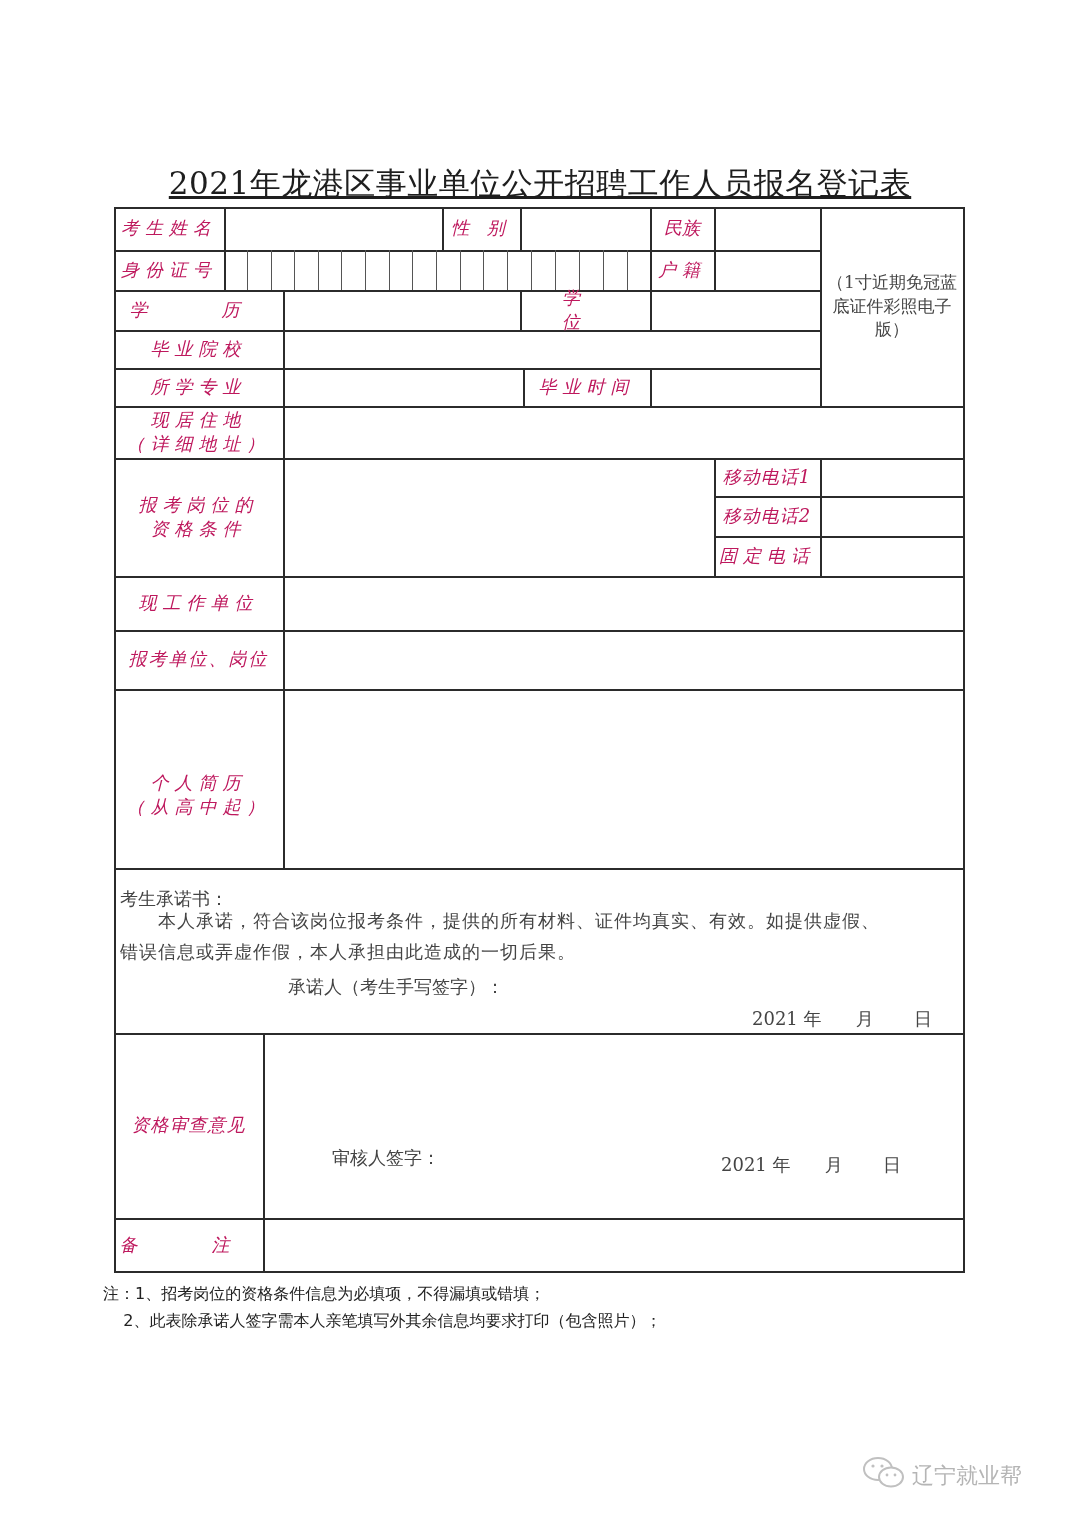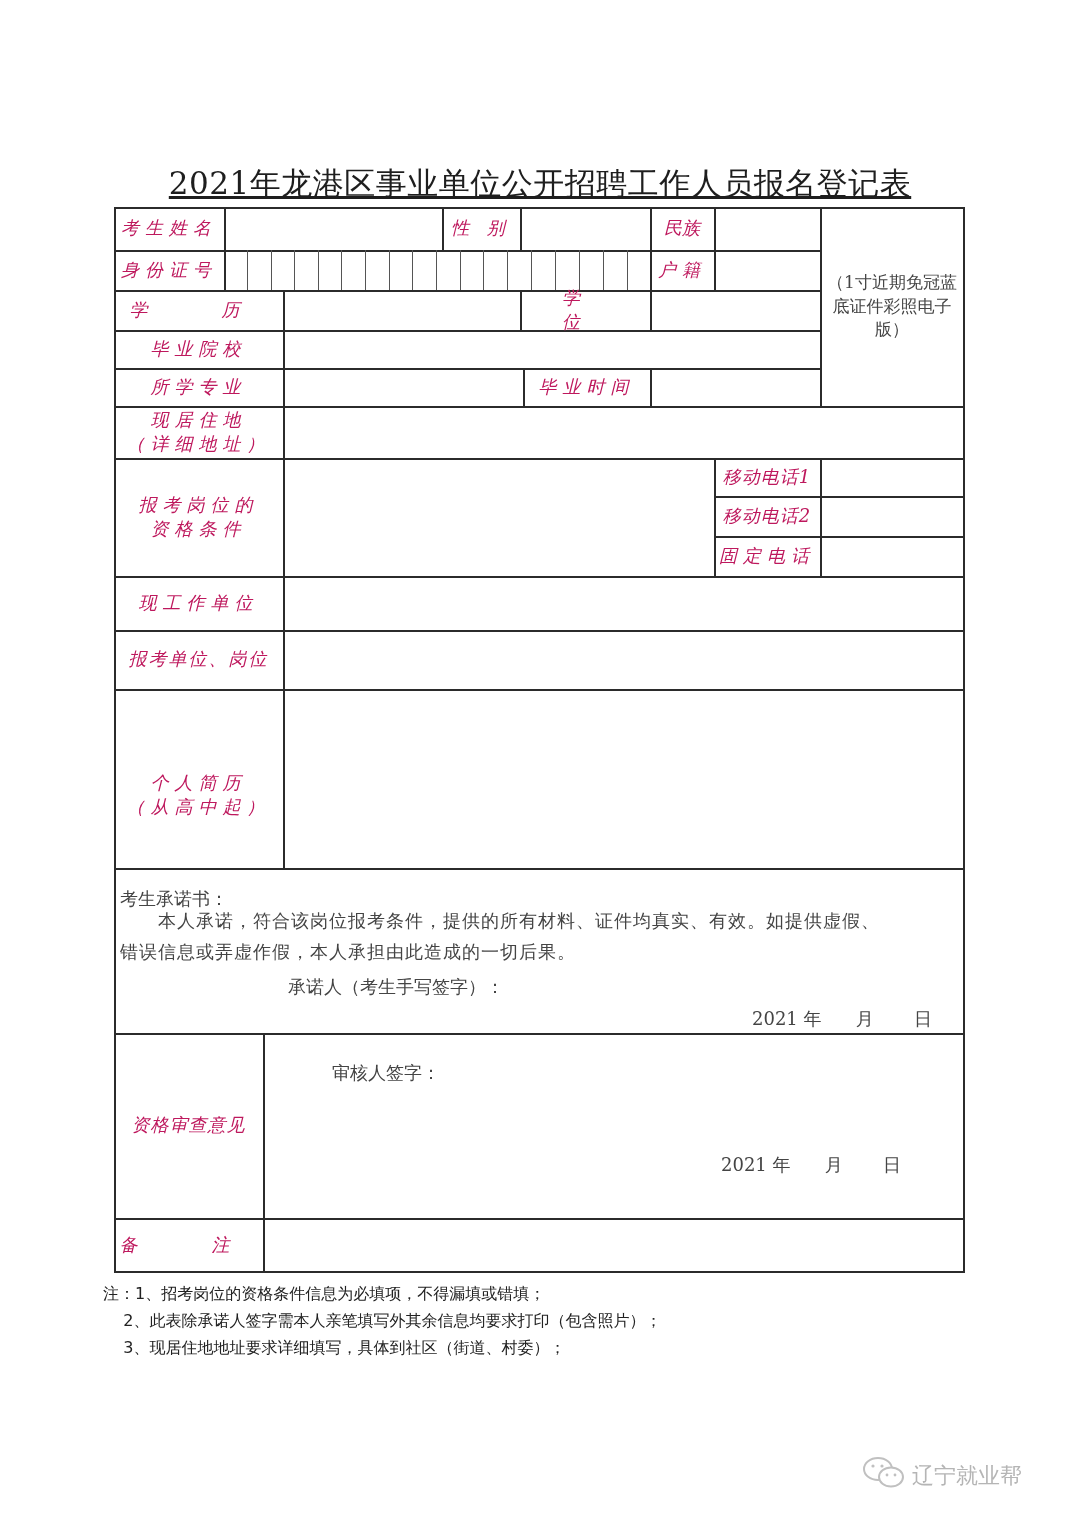--- a/index.html
+++ b/index.html
@@ -146,30 +146,29 @@
 
 <div class="pledge" style="top:876px;margin-top:11px;">考生承诺书：</div>
 <div class="pledge" style="top:909px;left:158px;letter-spacing:1px;">本人承诺，符合该岗位报考条件，提供的所有材料、证件均真实、有效。如提供虚假、</div>
 <div class="pledge" style="top:940px;letter-spacing:1px;">错误信息或弄虚作假，本人承担由此造成的一切后果。</div>
 <div class="pledge" style="top:975px;left:288px;">承诺人（考生手写签字）：</div>
 <div class="field" style="left:520px;top:970px;width:300px;height:30px;"></div>
 <div class="date" style="left:752px;top:1007px;">2021 年      月       日</div>
 
 <div class="lbl" style="left:114px;top:1033px;width:149px;height:185px;letter-spacing:1px;">资格审查意见</div>
 <div class="field" style="left:265px;top:1035px;width:699px;height:183px;"></div>
-<div class="pledge" style="left:332px;top:1061px;">审核人签字：</div>
+<div class="pledge" style="left:332px;top:1146px;">审核人签字：</div>
 <div class="date" style="left:721px;top:1153px;">2021 年      月       日</div>
 
 <div class="lbl wide" style="left:114px;top:1218px;width:149px;height:55px;">备　注</div>
 <div class="field" style="left:265px;top:1220px;width:699px;height:51px;"></div>
 
 <div class="notes">
   <div class="line">注：1、招考岗位的资格条件信息为必填项，不得漏填或错填；</div>
   <div class="line">    2、此表除承诺人签字需本人亲笔填写外其余信息均要求打印（包含照片）；</div>
-  <div class="line">    3、现居住地地址要求详细填写，具体到社区（街道、村委）；</div>
 </div>
 
 <div class="watermark">
   <span>
     <svg width="44" height="34" viewBox="0 0 44 34">
       <ellipse cx="16" cy="13" rx="14" ry="11" fill="none" stroke="#c0c0c0" stroke-width="2"></ellipse>
       <circle cx="11" cy="10" r="1.6" fill="#c0c0c0"></circle>
       <circle cx="20" cy="10" r="1.6" fill="#c0c0c0"></circle>
       <ellipse cx="29" cy="21" rx="12" ry="9.5" fill="#ffffff" stroke="#c0c0c0" stroke-width="2"></ellipse>
       <circle cx="25" cy="19" r="1.4" fill="#c0c0c0"></circle>

